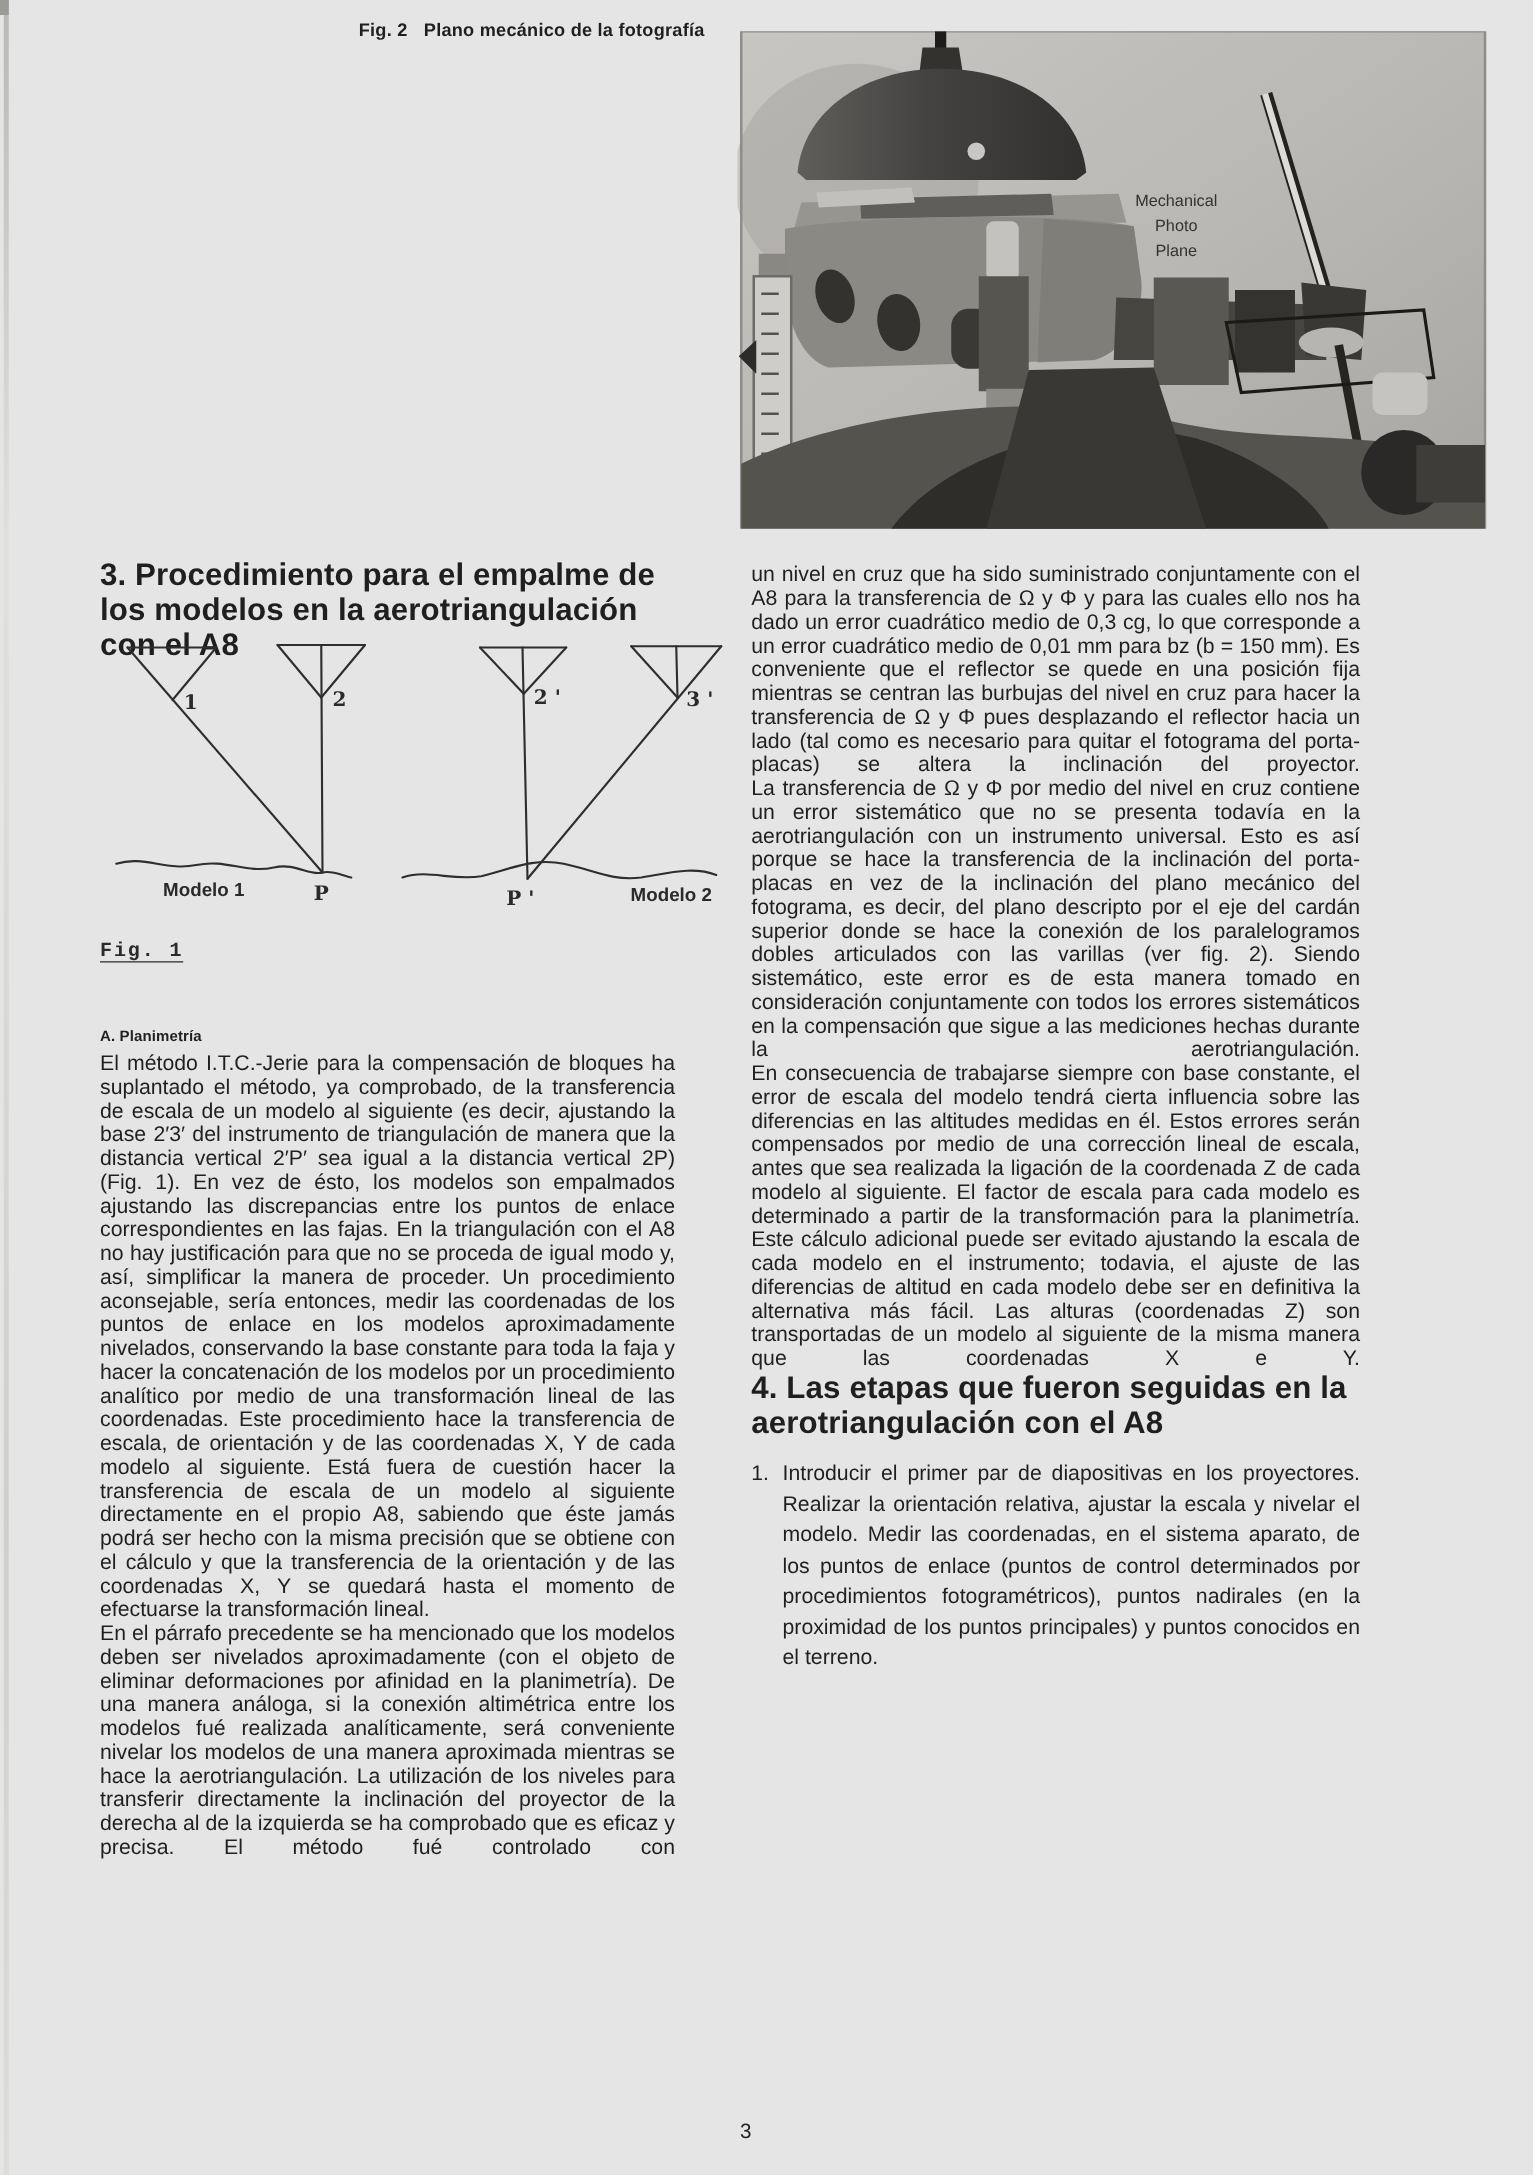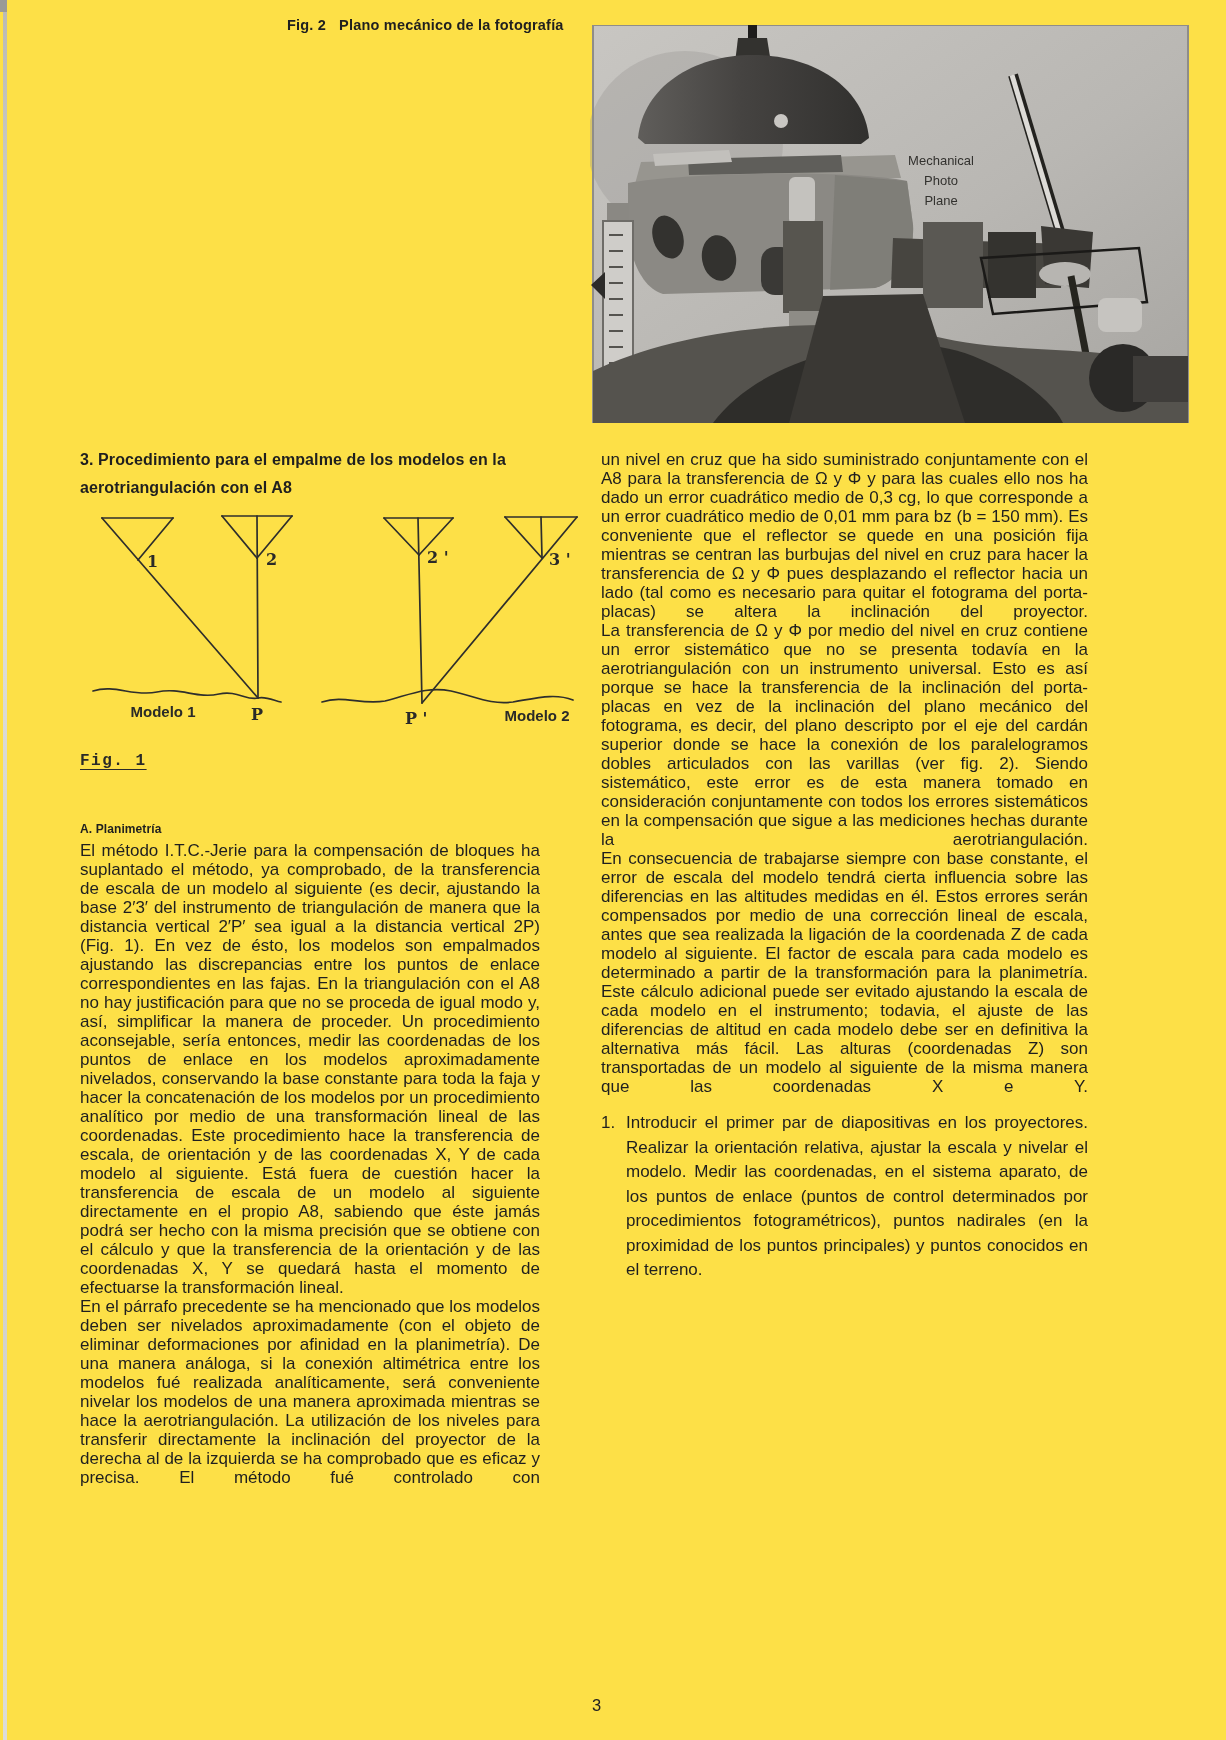--- a/index.html
+++ b/index.html
@@ -1,29 +1,29 @@
 <!DOCTYPE html>
 <html><head>
 <meta charset="utf-8">
 <style>
   *{box-sizing:border-box}
   html,body{margin:0;padding:0}
   body{background:#8a8a88;font-family:"Liberation Sans","DejaVu Sans",sans-serif}
-  .page{position:relative;width:1226px;height:1740px;margin:0 auto;background:#fde047;color:#1f1f1f;overflow:hidden}
+  .page{position:relative;width:1226px;height:1740px;margin:0 auto;background:#e5e5e5;color:#1f1f1f;overflow:hidden}
   .scan-edge{position:absolute;left:3px;top:0;width:4px;height:1740px;background:linear-gradient(#b9b9b5,#e0e0dc 25%,#cfcfcb 70%,#dcdcd8)}
   .scan-corner{position:absolute;left:0;top:0;width:7px;height:12px;background:#9a9a96}
 
   .fig2-caption{position:absolute;left:287px;top:17px;font-size:14.5px;font-weight:bold;letter-spacing:.2px;white-space:nowrap}
   .fig2-caption .cap-label{margin-right:13px}
 
   .photo{position:absolute;left:590px;top:25px;width:601px;height:398px}
   .photo svg{display:block;width:100%;height:100%}
 
   .h3{position:absolute;left:80px;top:446px;width:466px}
-  h1.sec{font-size:16px;line-height:28px;font-weight:bold;margin:0;letter-spacing:.1px}
+  h1.sec{font-size:25px;line-height:28px;font-weight:bold;margin:0;letter-spacing:.1px}
 
   .fig1{position:absolute;left:85px;top:505px;width:492px;height:232px}
   .fig1 svg{display:block;width:100%;height:100%;overflow:visible}
   .fig1-caption{position:absolute;left:80px;top:752px;width:480px;
     font-family:"Liberation Mono","DejaVu Sans Mono",monospace;font-size:16px;font-weight:bold;letter-spacing:1.5px;color:#2a2a28}
   .fig1-caption span{text-decoration:underline;text-underline-offset:4px}
 
   .colA{position:absolute;left:80px;top:806px;width:460px}
   .colR{position:absolute;left:601px;top:450px;width:487px}
 
@@ -185,20 +185,21 @@
   <div class="colA">
     <h2 class="subhead">A. Planimetría</h2>
     <p class="body">El método I.T.C.-Jerie para la compensación de bloques ha suplantado el método, ya comprobado, de la transferencia de escala de un modelo al siguiente (es decir, ajustando la base 2′3′ del instrumento de triangulación de manera que la distancia vertical 2′P′ sea igual a la distancia vertical 2P) (Fig. 1). En vez de ésto, los modelos son empalmados ajustando las discrepancias entre los puntos de enlace correspondientes en las fajas. En la triangulación con el A8 no hay justificación para que no se proceda de igual modo y, así, simplificar la manera de proceder. Un procedimiento aconsejable, sería entonces, medir las coordenadas de los puntos de enlace en los modelos aproximadamente nivelados, conservando la base constante para toda la faja y hacer la concatenación de los modelos por un procedimiento analítico por medio de una transformación lineal de las coordenadas. Este procedimiento hace la transferencia de escala, de orientación y de las coordenadas X, Y de cada modelo al siguiente. Está fuera de cuestión hacer la transferencia de escala de un modelo al siguiente directamente en el propio A8, sabiendo que éste jamás podrá ser hecho con la misma precisión que se obtiene con el cálculo y que la transferencia de la orientación y de las coordenadas X, Y se quedará hasta el momento de efectuarse la transformación lineal.</p>
     <p class="body cont">En el párrafo precedente se ha mencionado que los modelos deben ser nivelados aproximadamente (con el objeto de eliminar deformaciones por afinidad en la planimetría). De una manera análoga, si la conexión altimétrica entre los modelos fué realizada analíticamente, será conveniente nivelar los modelos de una manera aproximada mientras se hace la aerotriangulación. La utilización de los niveles para transferir directamente la inclinación del proyector de la derecha al de la izquierda se ha comprobado que es eficaz y precisa. El método fué controlado con</p>
   </div>
 
   <div class="colR">
     <p class="body cont">un nivel en cruz que ha sido suministrado conjuntamente con el A8 para la transferencia de Ω y Φ y para las cuales ello nos ha dado un error cuadrático medio de 0,3 cg, lo que corresponde a un error cuadrático medio de 0,01 mm para bz (b = 150 mm). Es conveniente que el reflector se quede en una posición fija mientras se centran las burbujas del nivel en cruz para hacer la transferencia de Ω y Φ pues desplazando el reflector hacia un lado (tal como es necesario para quitar el fotograma del porta-placas) se altera la inclinación del proyector.</p>
     <p class="body cont gap">La transferencia de Ω y Φ por medio del nivel en cruz contiene un error sistemático que no se presenta todavía en la aerotriangulación con un instrumento universal. Esto es así porque se hace la transferencia de la inclinación del porta-placas en vez de la inclinación del plano mecánico del fotograma, es decir, del plano descripto por el eje del cardán superior donde se hace la conexión de los paralelogramos dobles articulados con las varillas (ver fig. 2). Siendo sistemático, este error es de esta manera tomado en consideración conjuntamente con todos los errores sistemáticos en la compensación que sigue a las mediciones hechas durante la aerotriangulación.</p>
     <p class="body cont gap">En consecuencia de trabajarse siempre con base constante, el error de escala del modelo tendrá cierta influencia sobre las diferencias en las altitudes medidas en él. Estos errores serán compensados por medio de una corrección lineal de escala, antes que sea realizada la ligación de la coordenada Z de cada modelo al siguiente. El factor de escala para cada modelo es determinado a partir de la transformación para la planimetría. Este cálculo adicional puede ser evitado ajustando la escala de cada modelo en el instrumento; todavia, el ajuste de las diferencias de altitud en cada modelo debe ser en definitiva la alternativa más fácil. Las alturas (coordenadas Z) son transportadas de un modelo al siguiente de la misma manera que las coordenadas X e Y.</p>
+    <h1 class="sec h4">4. Las etapas que fueron seguidas en la aerotriangulación con el A8</h1>
     <div class="stepRow">
       <div class="stepNum">1.</div>
       <div class="stepText">Introducir el primer par de diapositivas en los proyectores. Realizar la orientación relativa, ajustar la escala y nivelar el modelo. Medir las coordenadas, en el sistema aparato, de los puntos de enlace (puntos de control determinados por procedimientos fotogramétricos), puntos nadirales (en la proximidad de los puntos principales) y puntos conocidos en el terreno.</div>
     </div>
   </div>
 
   <div class="pageNum">3</div>
 </div>
 
 </body></html>

